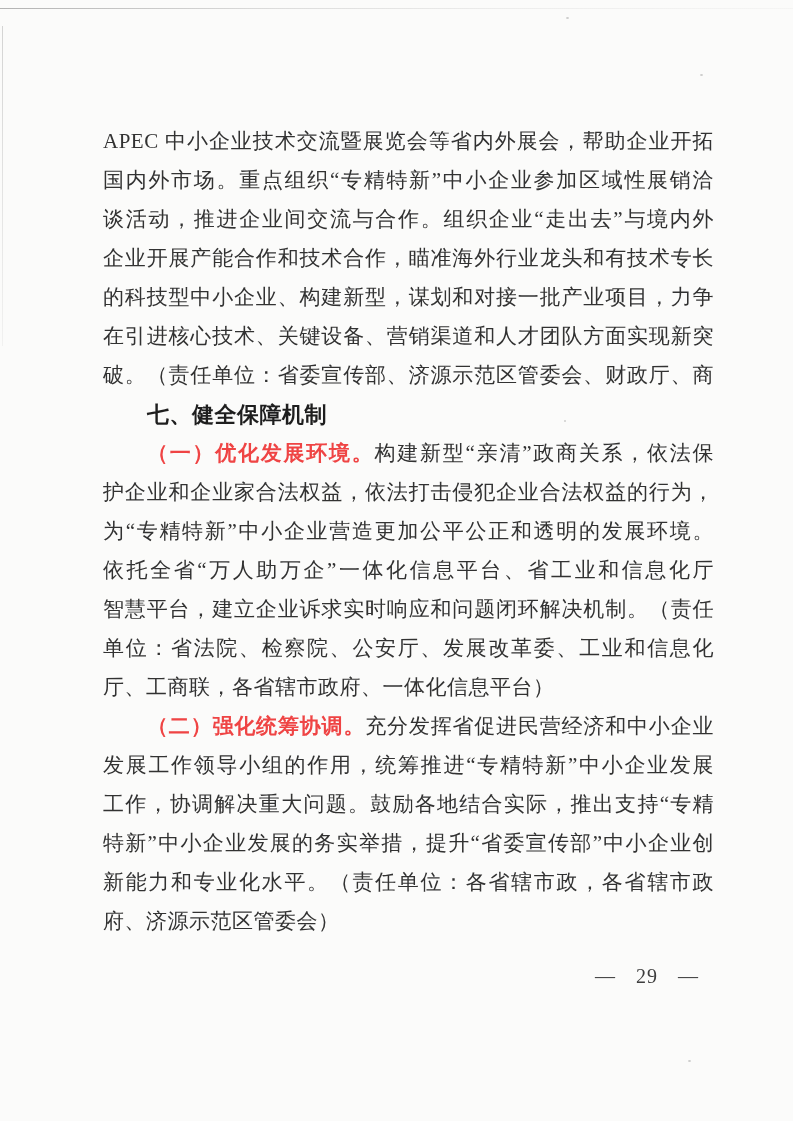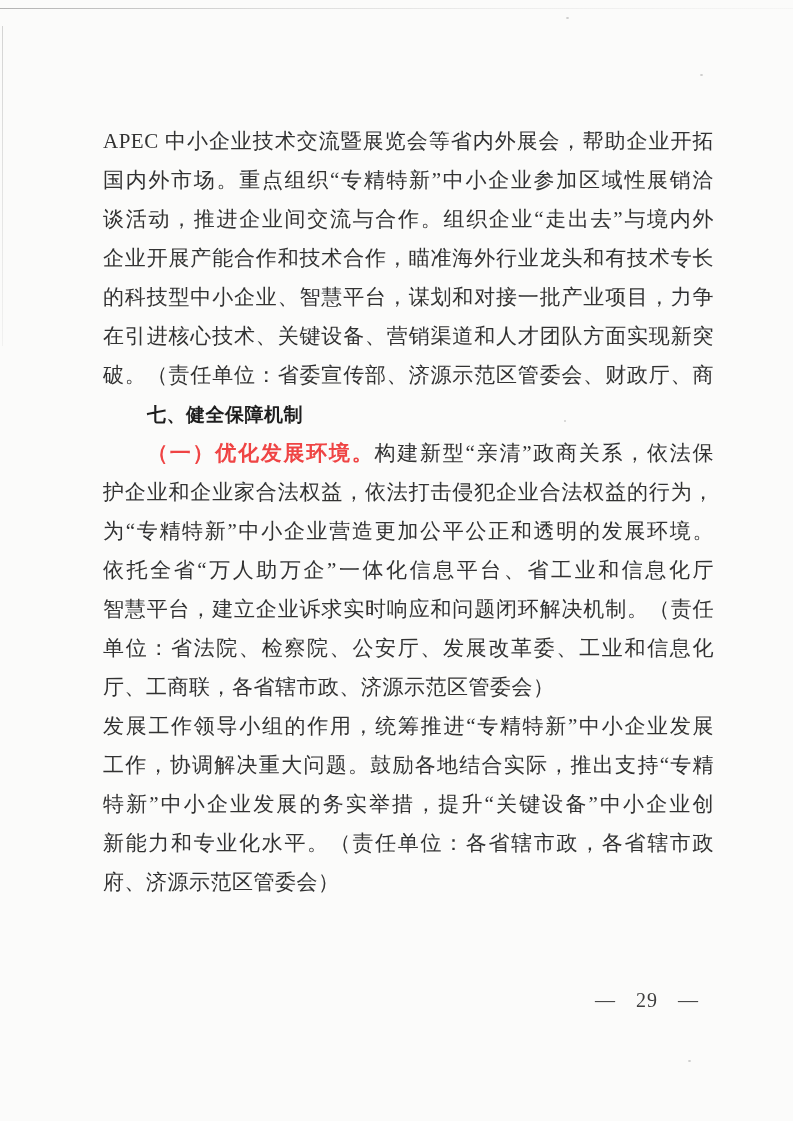--- a/index.html
+++ b/index.html
@@ -65,32 +65,32 @@
     text-align: justify;
     text-align-last: justify;
     white-space: normal;
     letter-spacing: 0.5px;
   }
   .line.last { text-align-last: left; }
   .line.indent { padding-left: 44px; }
   .para.heading .line {
     font-family: "DejaVu Sans", "Liberation Sans", sans-serif;
     font-weight: 700;
-    font-size: 19px;
+    font-size: 22px;
     color: var(--heading);
     text-align-last: left;
   }
   .lead {
     font-weight: 600;
     color: #ef4444;
   }
   .page-number {
     position: absolute;
     left: 595px;
-    top: 989px;
+    top: 965px;
     font-size: 20px;
     color: #3d3d3d;
     letter-spacing: 1px;
     word-spacing: 14px;
     white-space: nowrap;
   }
 </style>
 </head>
 <body>
 
@@ -101,39 +101,40 @@
   <div class="speckle s2"></div>
   <div class="speckle s3"></div>
   <div class="speckle s4"></div>
 
   <div class="content">
       <div class="para body">
         <div class="line">APEC 中小企业技术交流暨展览会等省内外展会，帮助企业开拓</div>
         <div class="line">国内外市场。重点组织“专精特新”中小企业参加区域性展销洽</div>
         <div class="line">谈活动，推进企业间交流与合作。组织企业“走出去”与境内外</div>
         <div class="line">企业开展产能合作和技术合作，瞄准海外行业龙头和有技术专长</div>
-        <div class="line">的科技型中小企业、智慧平台，谋划和对接一批产业项目，力争</div>
+        <div class="line">的科技型中小企业、构建新型，谋划和对接一批产业项目，力争</div>
         <div class="line">在引进核心技术、关键设备、营销渠道和人才团队方面实现新突</div>
         <div class="line">破。（责任单位：省委宣传部、济源示范区管委会、财政厅、商</div>
       </div>
       <div class="para heading">
         <div class="line last indent">七、健全保障机制</div>
       </div>
       <div class="para body">
         <div class="line indent"><span class="lead">（一）优化发展环境。</span>构建新型“亲清”政商关系，依法保</div>
         <div class="line">护企业和企业家合法权益，依法打击侵犯企业合法权益的行为，</div>
         <div class="line">为“专精特新”中小企业营造更加公平公正和透明的发展环境。</div>
         <div class="line">依托全省“万人助万企”一体化信息平台、省工业和信息化厅</div>
         <div class="line">智慧平台，建立企业诉求实时响应和问题闭环解决机制。（责任</div>
         <div class="line">单位：省法院、检察院、公安厅、发展改革委、工业和信息化</div>
-        <div class="line last">厅、工商联，各省辖市政、济源示范区管委会）</div>
+        <div class="line last">厅、工商联，各省辖市政府、一体化信息平台）</div>
       </div>
       <div class="para body">
+        <div class="line indent"><span class="lead">（二）强化统筹协调。</span>充分发挥省促进民营经济和中小企业</div>
         <div class="line">发展工作领导小组的作用，统筹推进“专精特新”中小企业发展</div>
         <div class="line">工作，协调解决重大问题。鼓励各地结合实际，推出支持“专精</div>
-        <div class="line">特新”中小企业发展的务实举措，提升“关键设备”中小企业创</div>
+        <div class="line">特新”中小企业发展的务实举措，提升“省委宣传部”中小企业创</div>
         <div class="line">新能力和专业化水平。（责任单位：各省辖市政，各省辖市政</div>
         <div class="line last">府、济源示范区管委会）</div>
       </div>
     </div>
 
   <div class="page-number">— 29 —</div>
 </div>
 
 </body></html>

